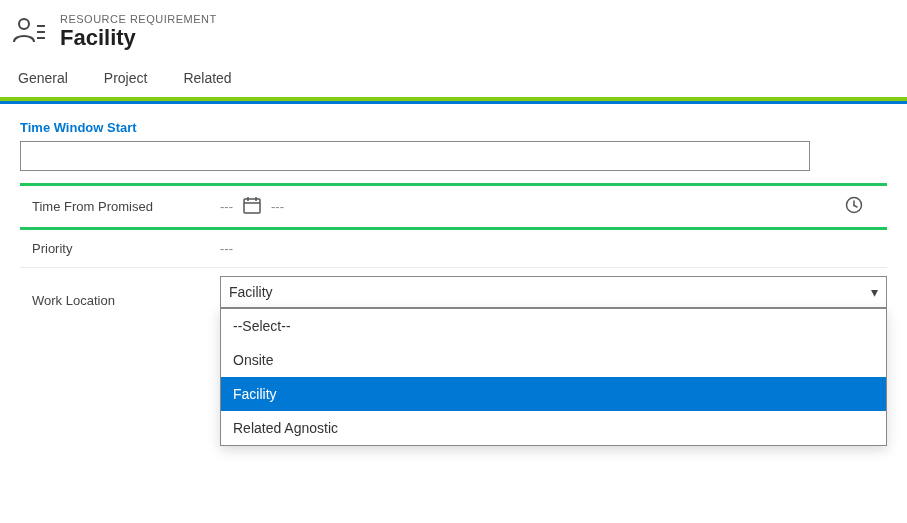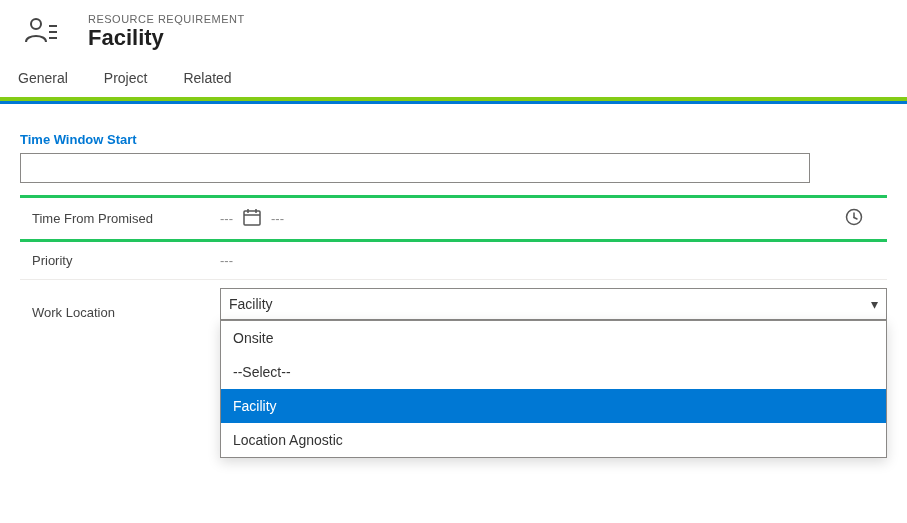--- a/index.html
+++ b/index.html
@@ -13,23 +13,23 @@
       background: #fff;
       width: 907px;
       min-height: 523px;
       display: flex;
       flex-direction: column;
     }
     
     .header {
       display: flex;
       align-items: center;
-      padding: 12px 16px 8px 20px;
-      background: #fff;
-      gap: 28px;
+      padding: 12px 16px 8px 8px;
+      background: #fff;
+      gap: 12px;
     }
     .header-icon {
       display: flex;
       align-items: center;
       justify-content: center;
       width: 40px;
       height: 40px;
       flex-shrink: 0;
     }
     .header-icon svg {
@@ -74,21 +74,21 @@
       font-weight: 600;
     }
     
     .blue-bar {
       height: 3px;
       background: #0078d4;
     }
     
     .form-area {
       background: #fff;
-      padding: 28px 20px;
+      padding: 16px 20px;
       flex: 1;
       position: relative;
     }
     .form-section-title {
       font-size: 13px;
       font-weight: 600;
       color: #0078d4;
       margin-bottom: 6px;
     }
     .time-window-input {
@@ -246,24 +246,24 @@
     
     <div class="work-location-row">
       <div class="form-label">Work Location</div>
       <div class="dropdown-container">
         <div style="display:flex; align-items:center; border:1px solid #8a8886; height:32px; background:#fff; padding: 0 30px 0 8px; position:relative; cursor:pointer;">
           <span>Facility</span>
           <span style="position:absolute; right:8px; top:50%; transform:translateY(-50%); color:#444;">▾</span>
         </div>
 
         <div class="dropdown-options">
+          <div class="dropdown-option">--Select--</div>
           <div class="dropdown-option">Onsite</div>
-          <div class="dropdown-option">--Select--</div>
           <div class="dropdown-option selected">Facility</div>
-          <div class="dropdown-option">Location Agnostic</div>
+          <div class="dropdown-option">Related Agnostic</div>
         </div>
       </div>
     </div>
 
     
     
 
     
     
 

